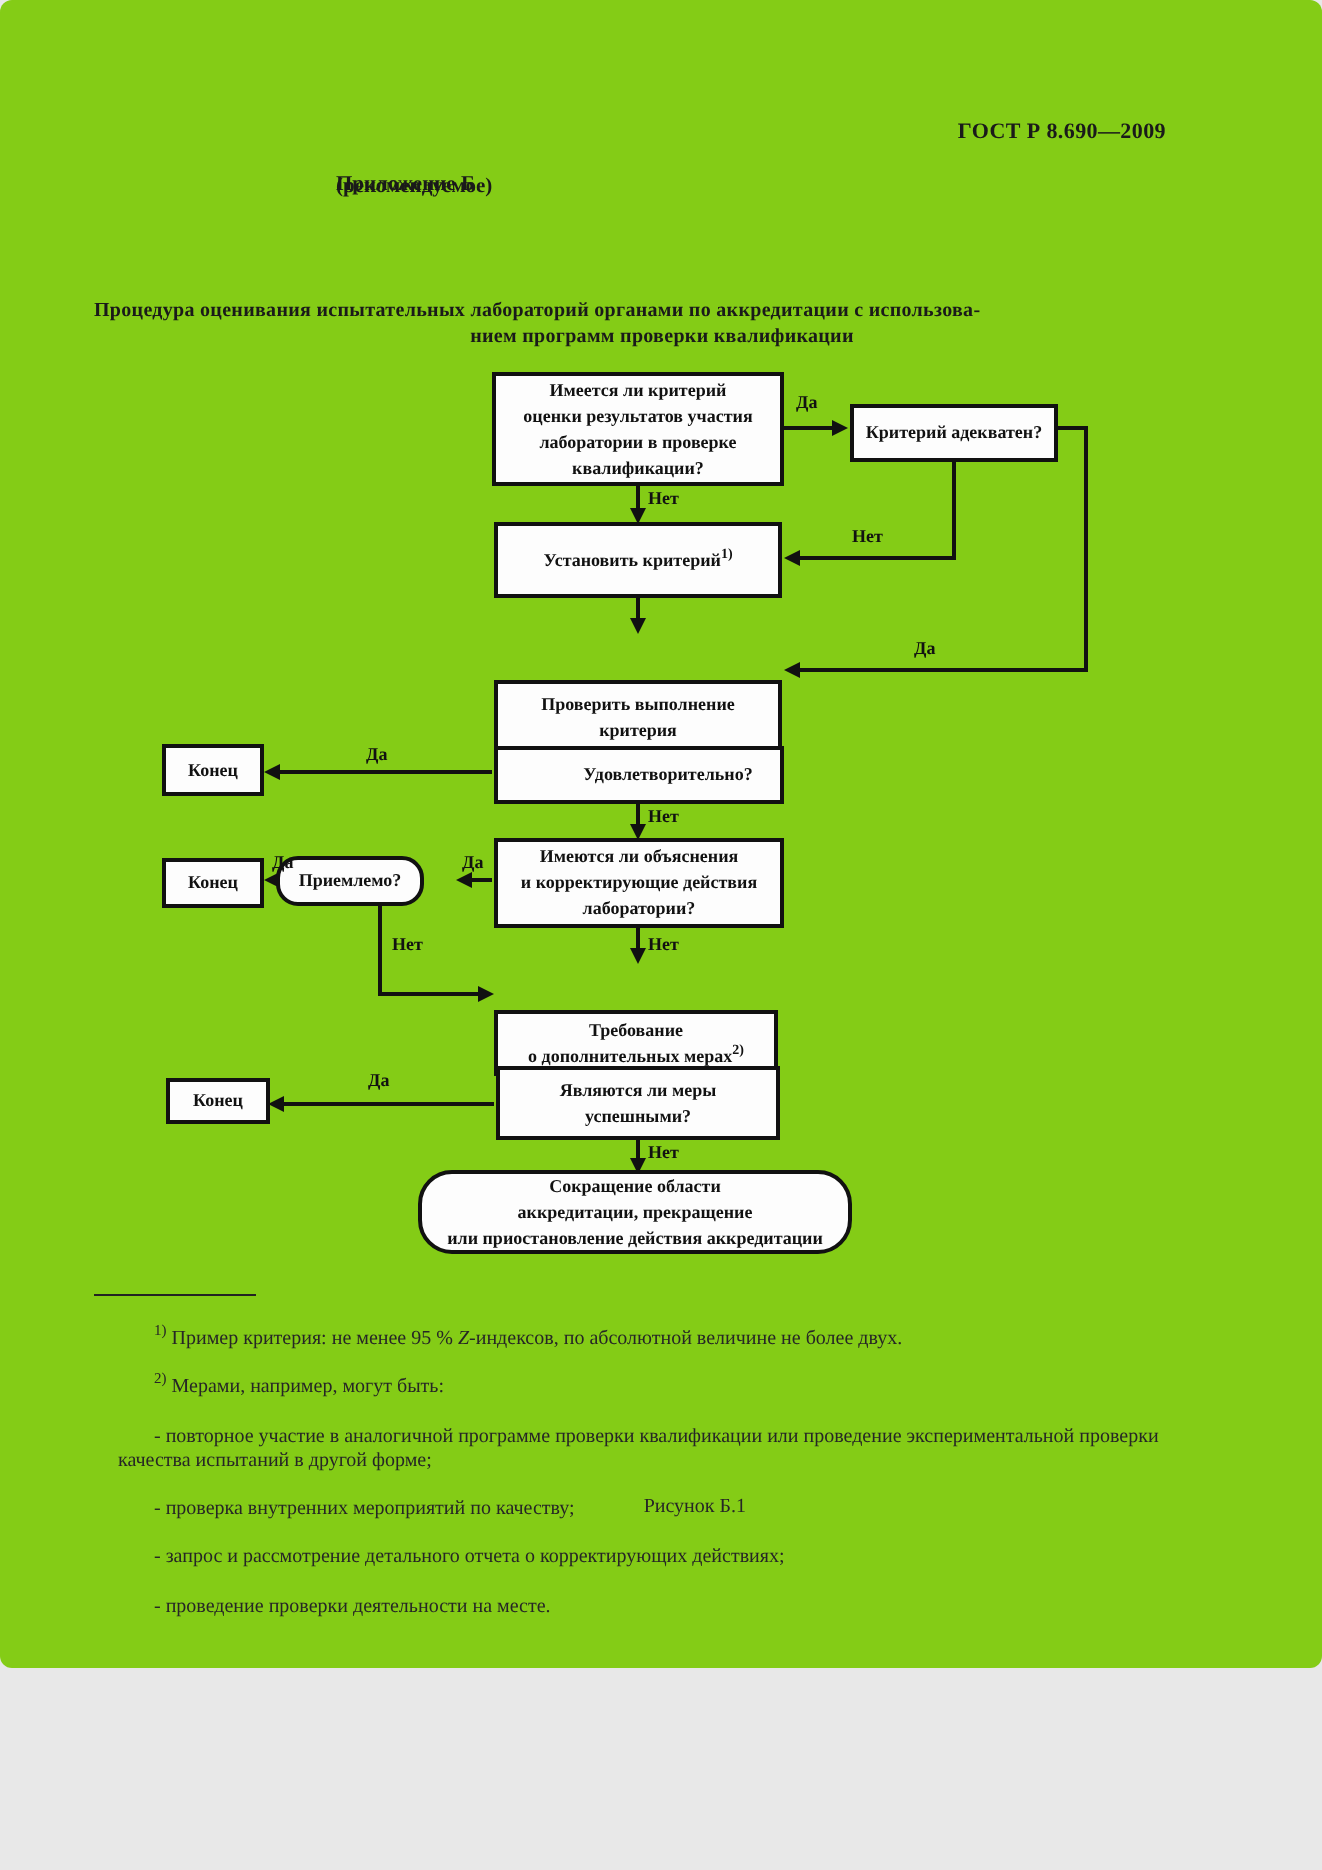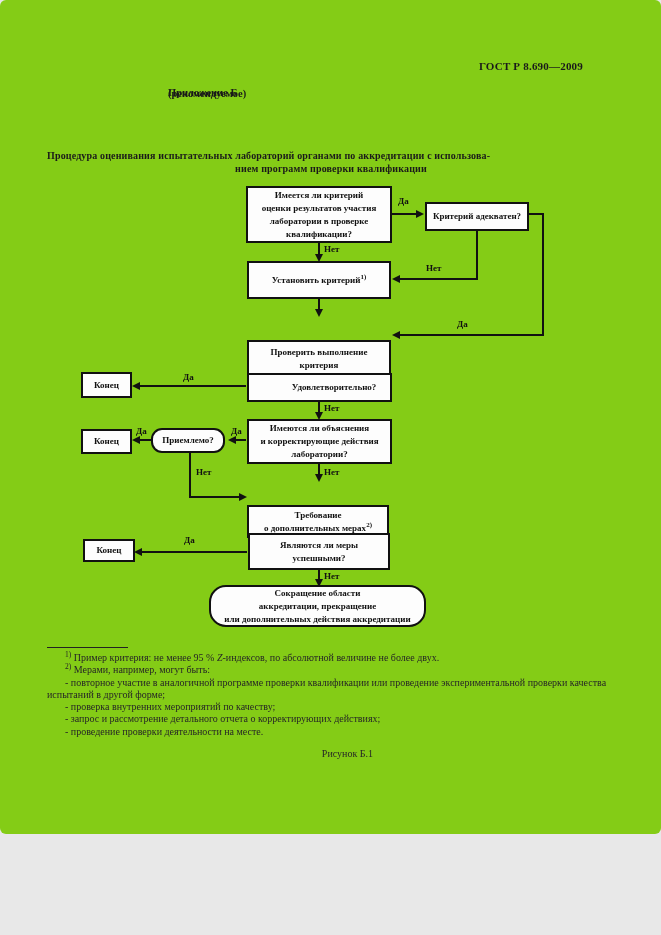--- a/index.html
+++ b/index.html
@@ -21,21 +21,21 @@
   .fbox{
     z-index:2;box-sizing:border-box;background:#fdfdfd;border:2px solid #111;
     display:flex;flex-direction:column;align-items:center;justify-content:center;
     font-size:9px;font-weight:bold;text-align:center;line-height:13px;color:#111;
   }
   .fbox sup{font-size:7px;line-height:0;vertical-align:super;}
   .lbl{z-index:3;font-size:9px;font-weight:bold;color:#111;line-height:9px;}
   
   .fn-rule{left:47px;top:647px;width:81px;height:1px;background:#222;}
   .fns{left:47px;top:652px;width:570px;font-size:10px;line-height:12.3px;color:#262626;}
-  .fns p{margin:0;text-indent:18px;}
+  .fns p{margin:12px;text-indent:18px;}
   .fns sup{font-size:7.5px;line-height:0;}
   .fns .it{font-style:italic;}
   .fig-cap{left:253px;top:748px;width:120px;text-align:right;font-size:10px;color:#262626;}
   .pg-num{left:570px;top:842px;font-size:10px;color:#262626;}
 </style>
 </head>
 <body>
 
 <div id="page">
 
@@ -109,21 +109,21 @@
   <div class="abs fbox" style="left:81px;top:372px;width:51px;height:26px;">
     <span>Конец</span>
   </div>
 
   <div class="abs fbox" style="left:247px;top:419px;width:145px;height:45px;">
     <span>Имеются ли объяснения</span>
     <span>и корректирующие действия</span>
     <span>лаборатории?</span>
   </div>
 
-  <div class="abs fbox" style="left:151px;top:428px;width:74px;height:25px;border-radius:11px;">
+  <div class="abs fbox" style="left:138px;top:428px;width:74px;height:25px;border-radius:11px;">
     <span>Приемлемо?</span>
   </div>
 
   <div class="abs fbox" style="left:81px;top:429px;width:51px;height:25px;">
     <span>Конец</span>
   </div>
 
   <div class="abs fbox" style="left:247px;top:481px;width:142px;height:33px;margin-top:24px;">
     <span>Требование</span>
     <span><span>о дополнительных мерах</span><sup>2)</sup></span>
@@ -134,21 +134,21 @@
     <span>успешными?</span>
   </div>
 
   <div class="abs fbox" style="left:83px;top:539px;width:52px;height:23px;">
     <span>Конец</span>
   </div>
 
   <div class="abs fbox" style="left:209px;top:585px;width:217px;height:42px;border-radius:17px;">
     <span>Сокращение области</span>
     <span>аккредитации, прекращение</span>
-    <span>или дополнительных действия аккредитации</span>
+    <span>или приостановление действия аккредитации</span>
   </div>
 
   <span class="abs lbl" style="left:398px;top:197px;">Да</span>
   <span class="abs lbl" style="left:324px;top:245px;">Нет</span>
   <span class="abs lbl" style="left:426px;top:264px;">Нет</span>
   <span class="abs lbl" style="left:457px;top:320px;">Да</span>
   <span class="abs lbl" style="left:183px;top:373px;">Да</span>
   <span class="abs lbl" style="left:324px;top:404px;">Нет</span>
   <span class="abs lbl" style="left:231px;top:427px;">Да</span>
   <span class="abs lbl" style="left:136px;top:427px;">Да</span>

